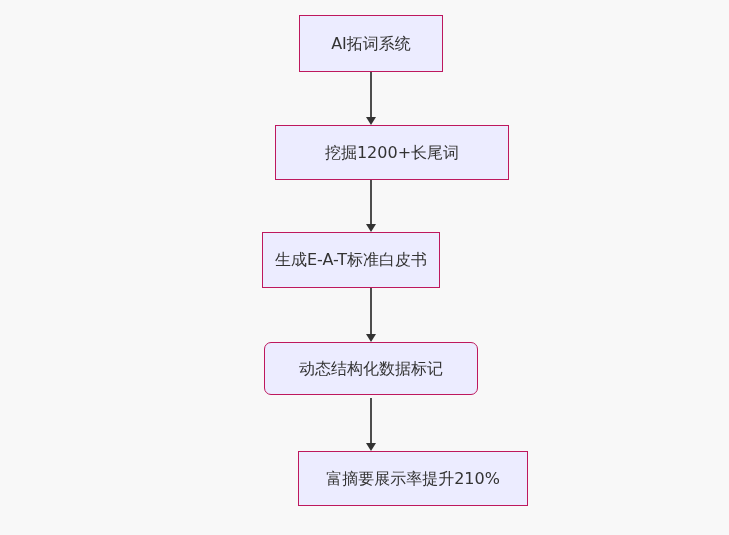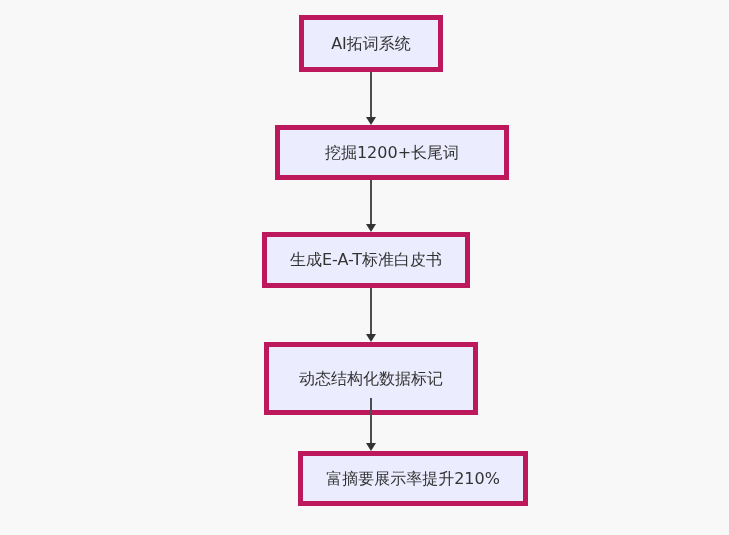--- a/index.html
+++ b/index.html
@@ -15,34 +15,34 @@
   }
   .canvas {
     position: relative;
     width: 729px;
     height: 535px;
   }
   .flow-node {
     position: absolute;
     box-sizing: border-box;
     background: #ECECFF;
-    border: 5px solid #be185d;
+    border: 1px solid #be185d;
     color: #333333;
     font-size: 16px;
     line-height: 1.2;
     display: flex;
     align-items: center;
     justify-content: center;
     text-align: center;
     white-space: nowrap;
   }
   .node-1 { left: 299px; top: 15px;  width: 144px; height: 57px; }
   .node-2 { left: 275px; top: 125px; width: 234px; height: 55px; }
-  .node-3 { left: 262px; top: 232px; width: 208px; height: 56px; align-items: center; }
-  .node-4 { left: 264px; top: 342px; width: 214px; height: 73px; }
+  .node-3 { left: 262px; top: 232px; width: 178px; height: 56px; align-items: center; }
+  .node-4 { left: 264px; top: 342px; width: 214px; height: 53px; border-radius: 7px; }
   .node-5 { left: 255px; top: 451px; width: 230px; height: 55px; margin-left: 43px; }
 
   .edge {
     position: absolute;
     left: 370px;
     width: 2px;
     background: #4d4d4d;
   }
   .edge::after {
     content: '';

